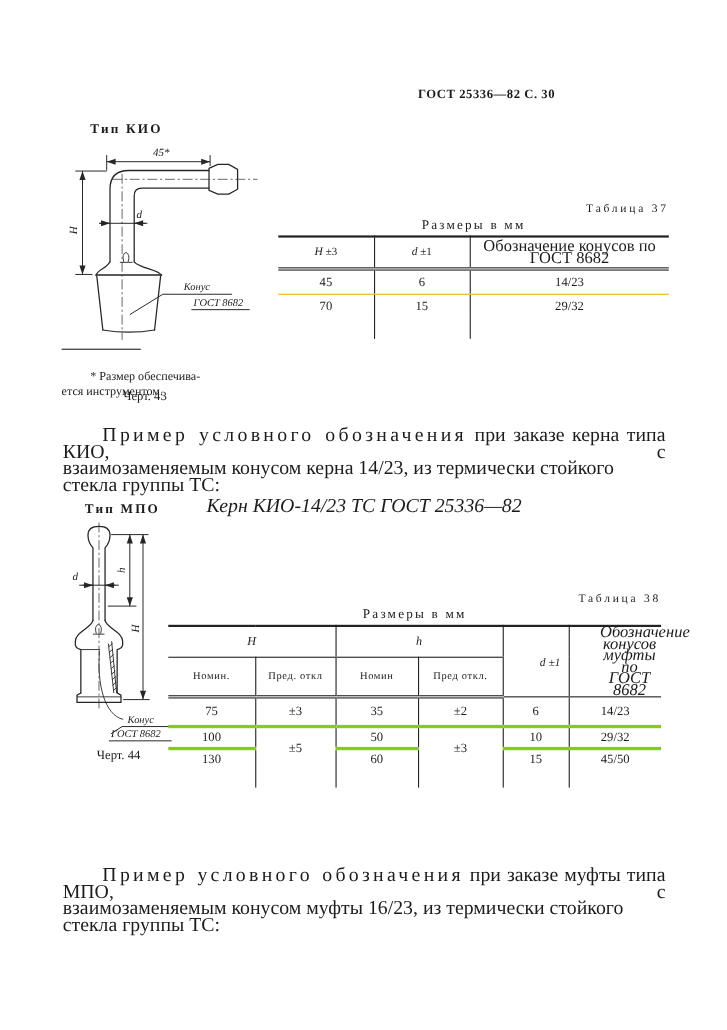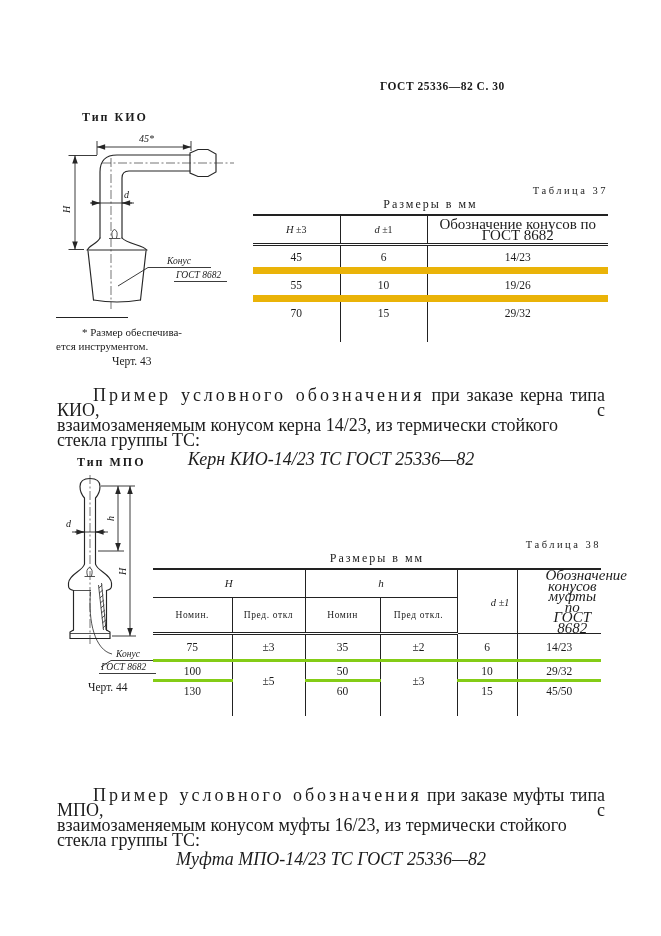--- a/index.html
+++ b/index.html
@@ -4,31 +4,31 @@
 <style>
   html,body{margin:0;padding:0;background:#e8e8e8;}
   #page{position:relative;width:661px;height:936px;background:#ffffff;
         font-family:"Liberation Serif","DejaVu Serif",serif;color:#1c1c1c;overflow:hidden;}
   .abs{position:absolute;}
   .hdr-right{font-weight:bold;font-size:11.5px;letter-spacing:.5px;}
   .fig-label{font-weight:bold;font-size:12px;letter-spacing:2px;}
   .caption{font-size:11.5px;}
   .fn-rule{border-top:1.5px solid #222;width:72px;height:0;}
   .fn-text{font-size:11px;line-height:13.5px;width:160px;}
-  .fn-line1{margin-left:26px;margin-top:8px;}
+  .fn-line1{margin-left:26px;margin-top:18px;}
   
   .tbl-title{text-align:right;font-size:10.5px;letter-spacing:2.5px;}
   .tbl-units{text-align:center;font-size:12px;letter-spacing:2px;margin:1px 0 2px 0;}
   table.gtbl{border-collapse:collapse;border-top:2.5px solid #222;table-layout:fixed;}
   .gtbl th,.gtbl td{border-left:1px solid #222;font-weight:normal;text-align:center;
                     vertical-align:middle;padding:0 2px;}
   .gtbl th:first-child,.gtbl td:first-child{border-left:none;}
   .t37{width:355px;}
   .t37 tr.hdr th{border-bottom:3px double #222;font-size:10px;height:27px;}
-  .t37 td{border-bottom:7px solid #eab308;font-size:11.5px;height:21px;}
+  .t37 td{border-bottom:1px solid #eab308;font-size:11.5px;height:21px;}
   .t37 tr.lastrow td, .t37 tr.ext td{border-bottom:none;}
   .t37 tr.ext td{height:19px;}
   .hsym{font-style:italic;font-size:10.5px;}
   .t38{width:448px;}
   .t38 tr.grp th{border-bottom:1px solid #222;font-size:11px;height:17px;font-style:italic;}
   .t38 th.rspan{border-bottom:3px double #222;font-size:9.5px;font-style:normal;padding-left:28px;}
   .t38 tr.sub th{border-bottom:3px double #222;font-size:9.5px;height:22px;letter-spacing:.6px;}
   .t38 td{border-bottom:3px solid #84cc16;font-size:11.5px;}
   .t38 tr.r1 td{height:24px;}
   .t38 tr.r2 td{height:17px;}
@@ -131,25 +131,20 @@
         <th class="desig-hdr">
           <div>Обозначение конусов по</div>
           <div>ГОСТ 8682</div>
         </th>
       </tr>
       <tr>
         <td>45</td>
         <td>6</td>
         <td>14/23</td>
       </tr>
-      <tr>
-        <td>55</td>
-        <td>10</td>
-        <td>19/26</td>
-      </tr>
       <tr class="lastrow">
         <td>70</td>
         <td>15</td>
         <td>29/32</td>
       </tr>
       <tr class="ext">
             <td></td>
             <td></td>
             <td></td>
           </tr>
@@ -266,16 +261,15 @@
             <td></td>
             <td></td>
       </tr>
     </tbody>
       </table>
   </div>
 
   <div class="abs example" style="left:57px;top:740px;margin-top:48px;">
     <div class="l1"><span class="indent"></span><span class="spaced">Пример условного обозначения</span> <span>при заказе муфты типа МПО, с</span></div>
     <div>взаимозаменяемым конусом муфты 16/23, из термически стойкого стекла группы ТС:</div>
-    <div class="desig-line">Муфта МПО-14/23 ТС ГОСТ 25336—82</div>
   </div>
 
 </div>
 
 </body></html>

